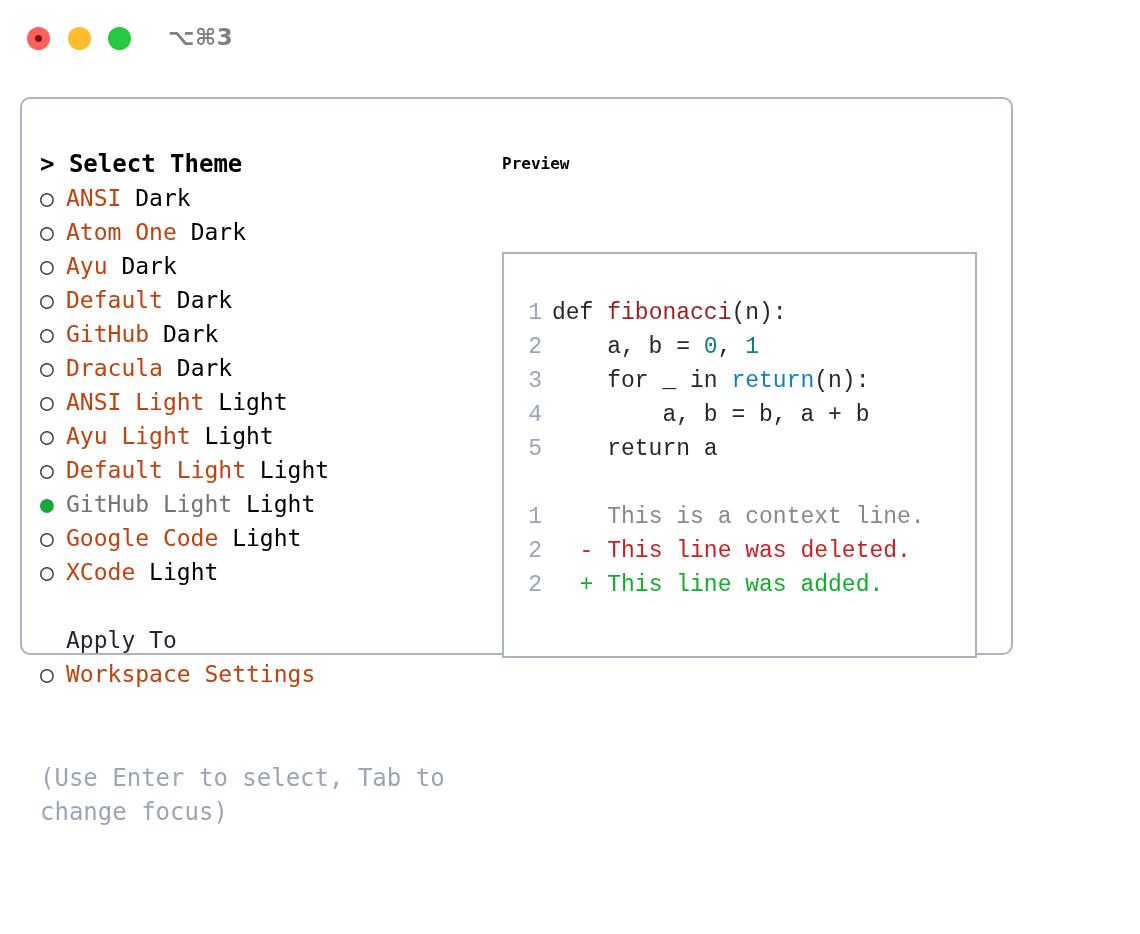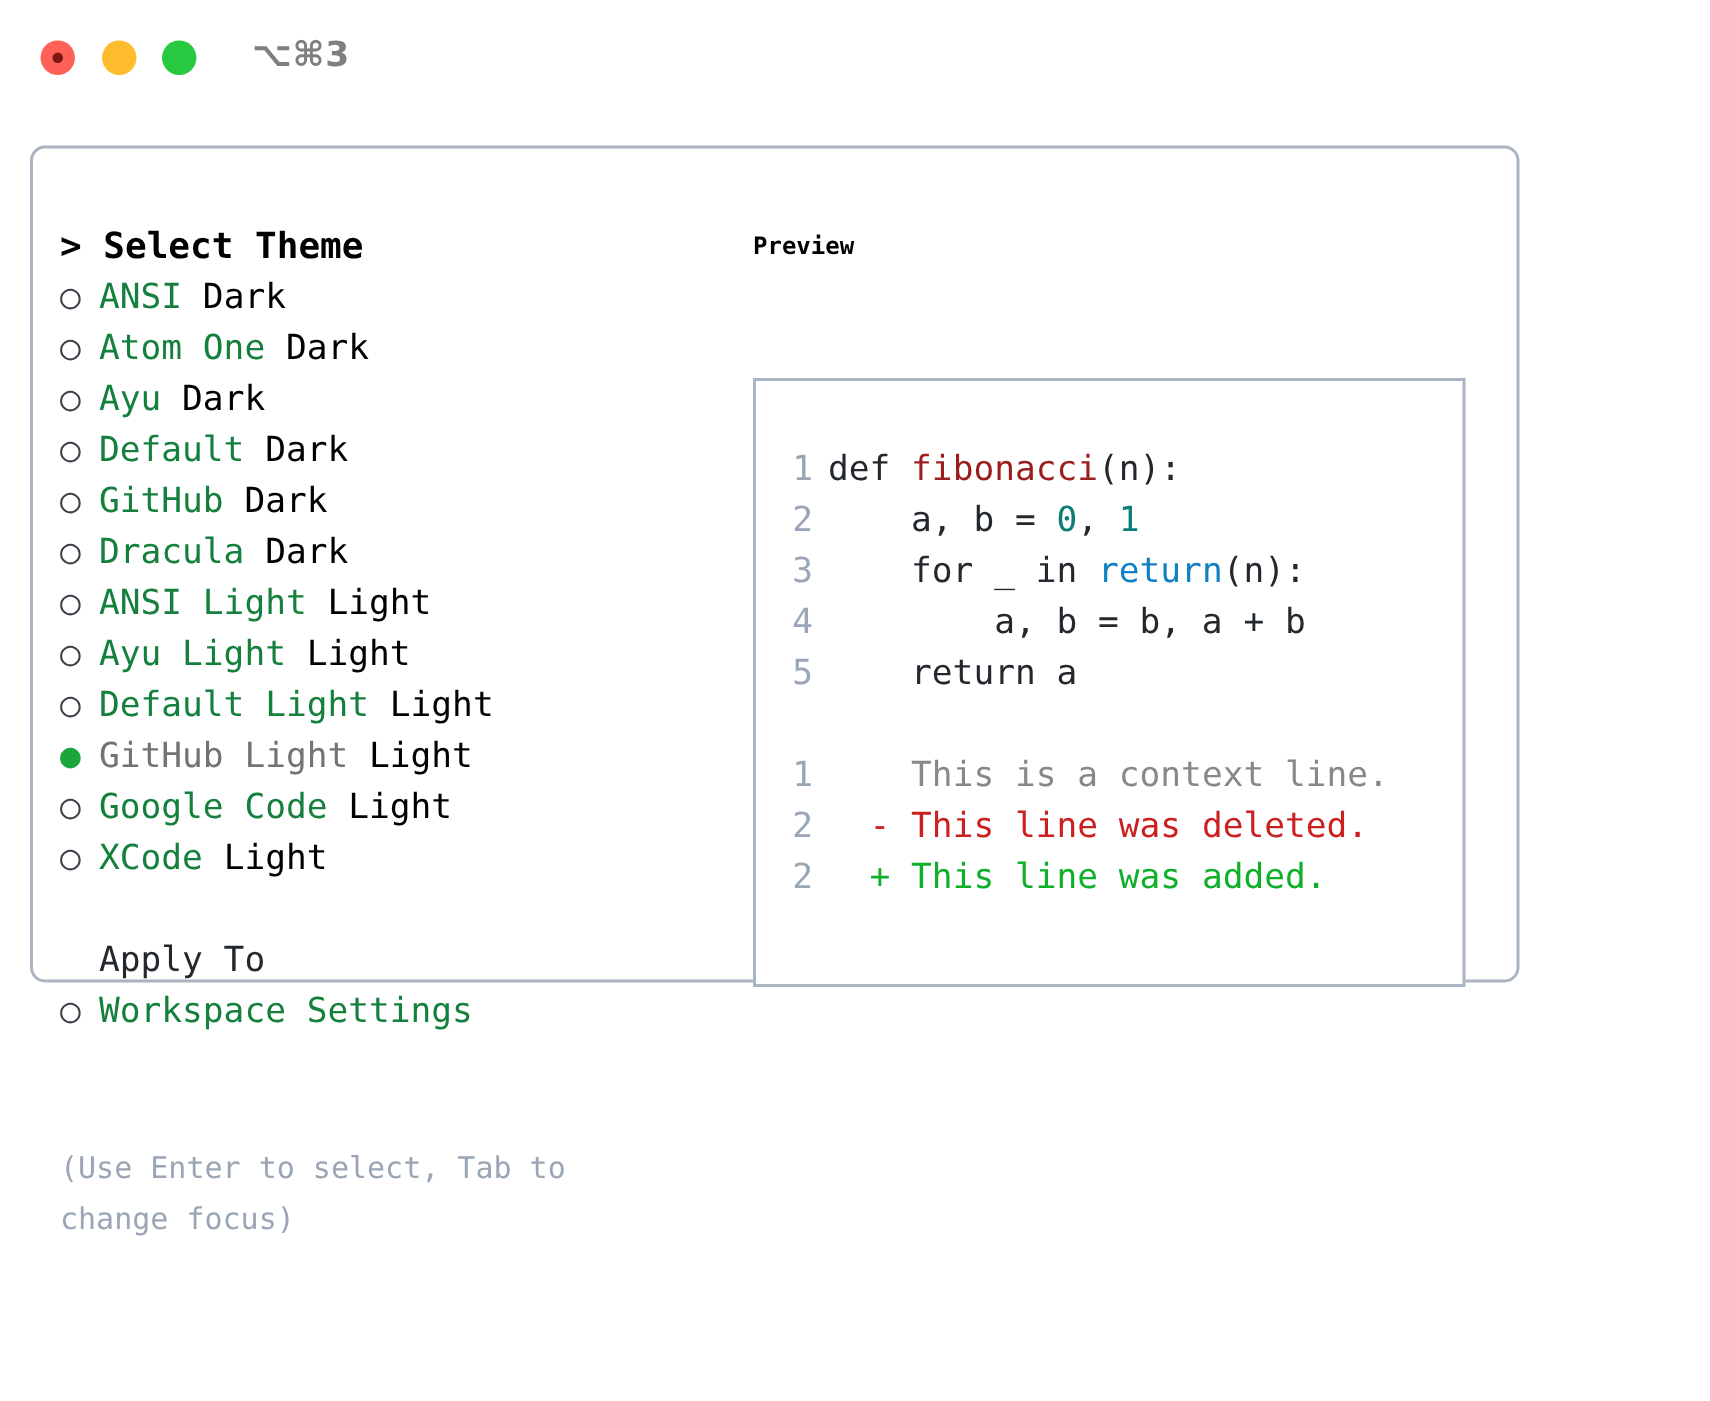--- a/index.html
+++ b/index.html
@@ -98,35 +98,35 @@
 
   .bullet {
     display: inline-block;
     width: 26px;
     text-align: left;
   }
   .bullet-hollow { color: #3b4149; }
   .bullet-filled { color: #1aa63b; }
   .bullet-blank  { color: transparent; }
 
-  .name-normal   { color: #15803d; }
+  .name-normal   { color: #c2410c; }
   .name-selected { color: #737373; }
   .suffix        { color: #000000; }
 
   .subheading {
     color: #23282e;
     font-size: 23px;
   }
 
   #hint {
     position: absolute;
     left: 18px;
     top: 662px;
     width: 420px;
-    font-size: 20px;
+    font-size: 24px;
     line-height: 34px;
     color: #9aa6b6;
     white-space: pre-wrap;
   }
 
   
   #right-col {
     position: absolute;
     left: 480px;
     top: 48px;
@@ -149,20 +149,21 @@
     border: 2px solid #aab4c2;
     box-sizing: border-box;
     background: #ffffff;
   }
 
   #code-area {
     position: absolute;
     left: 16px;
     top: 42px;
     right: 6px;
+    font-family: Liberation Mono, monospace;
   }
 
   .code-line {
     height: 34px;
     line-height: 34px;
     font-size: 23px;
     white-space: pre;
   }
 
   .lineno {

